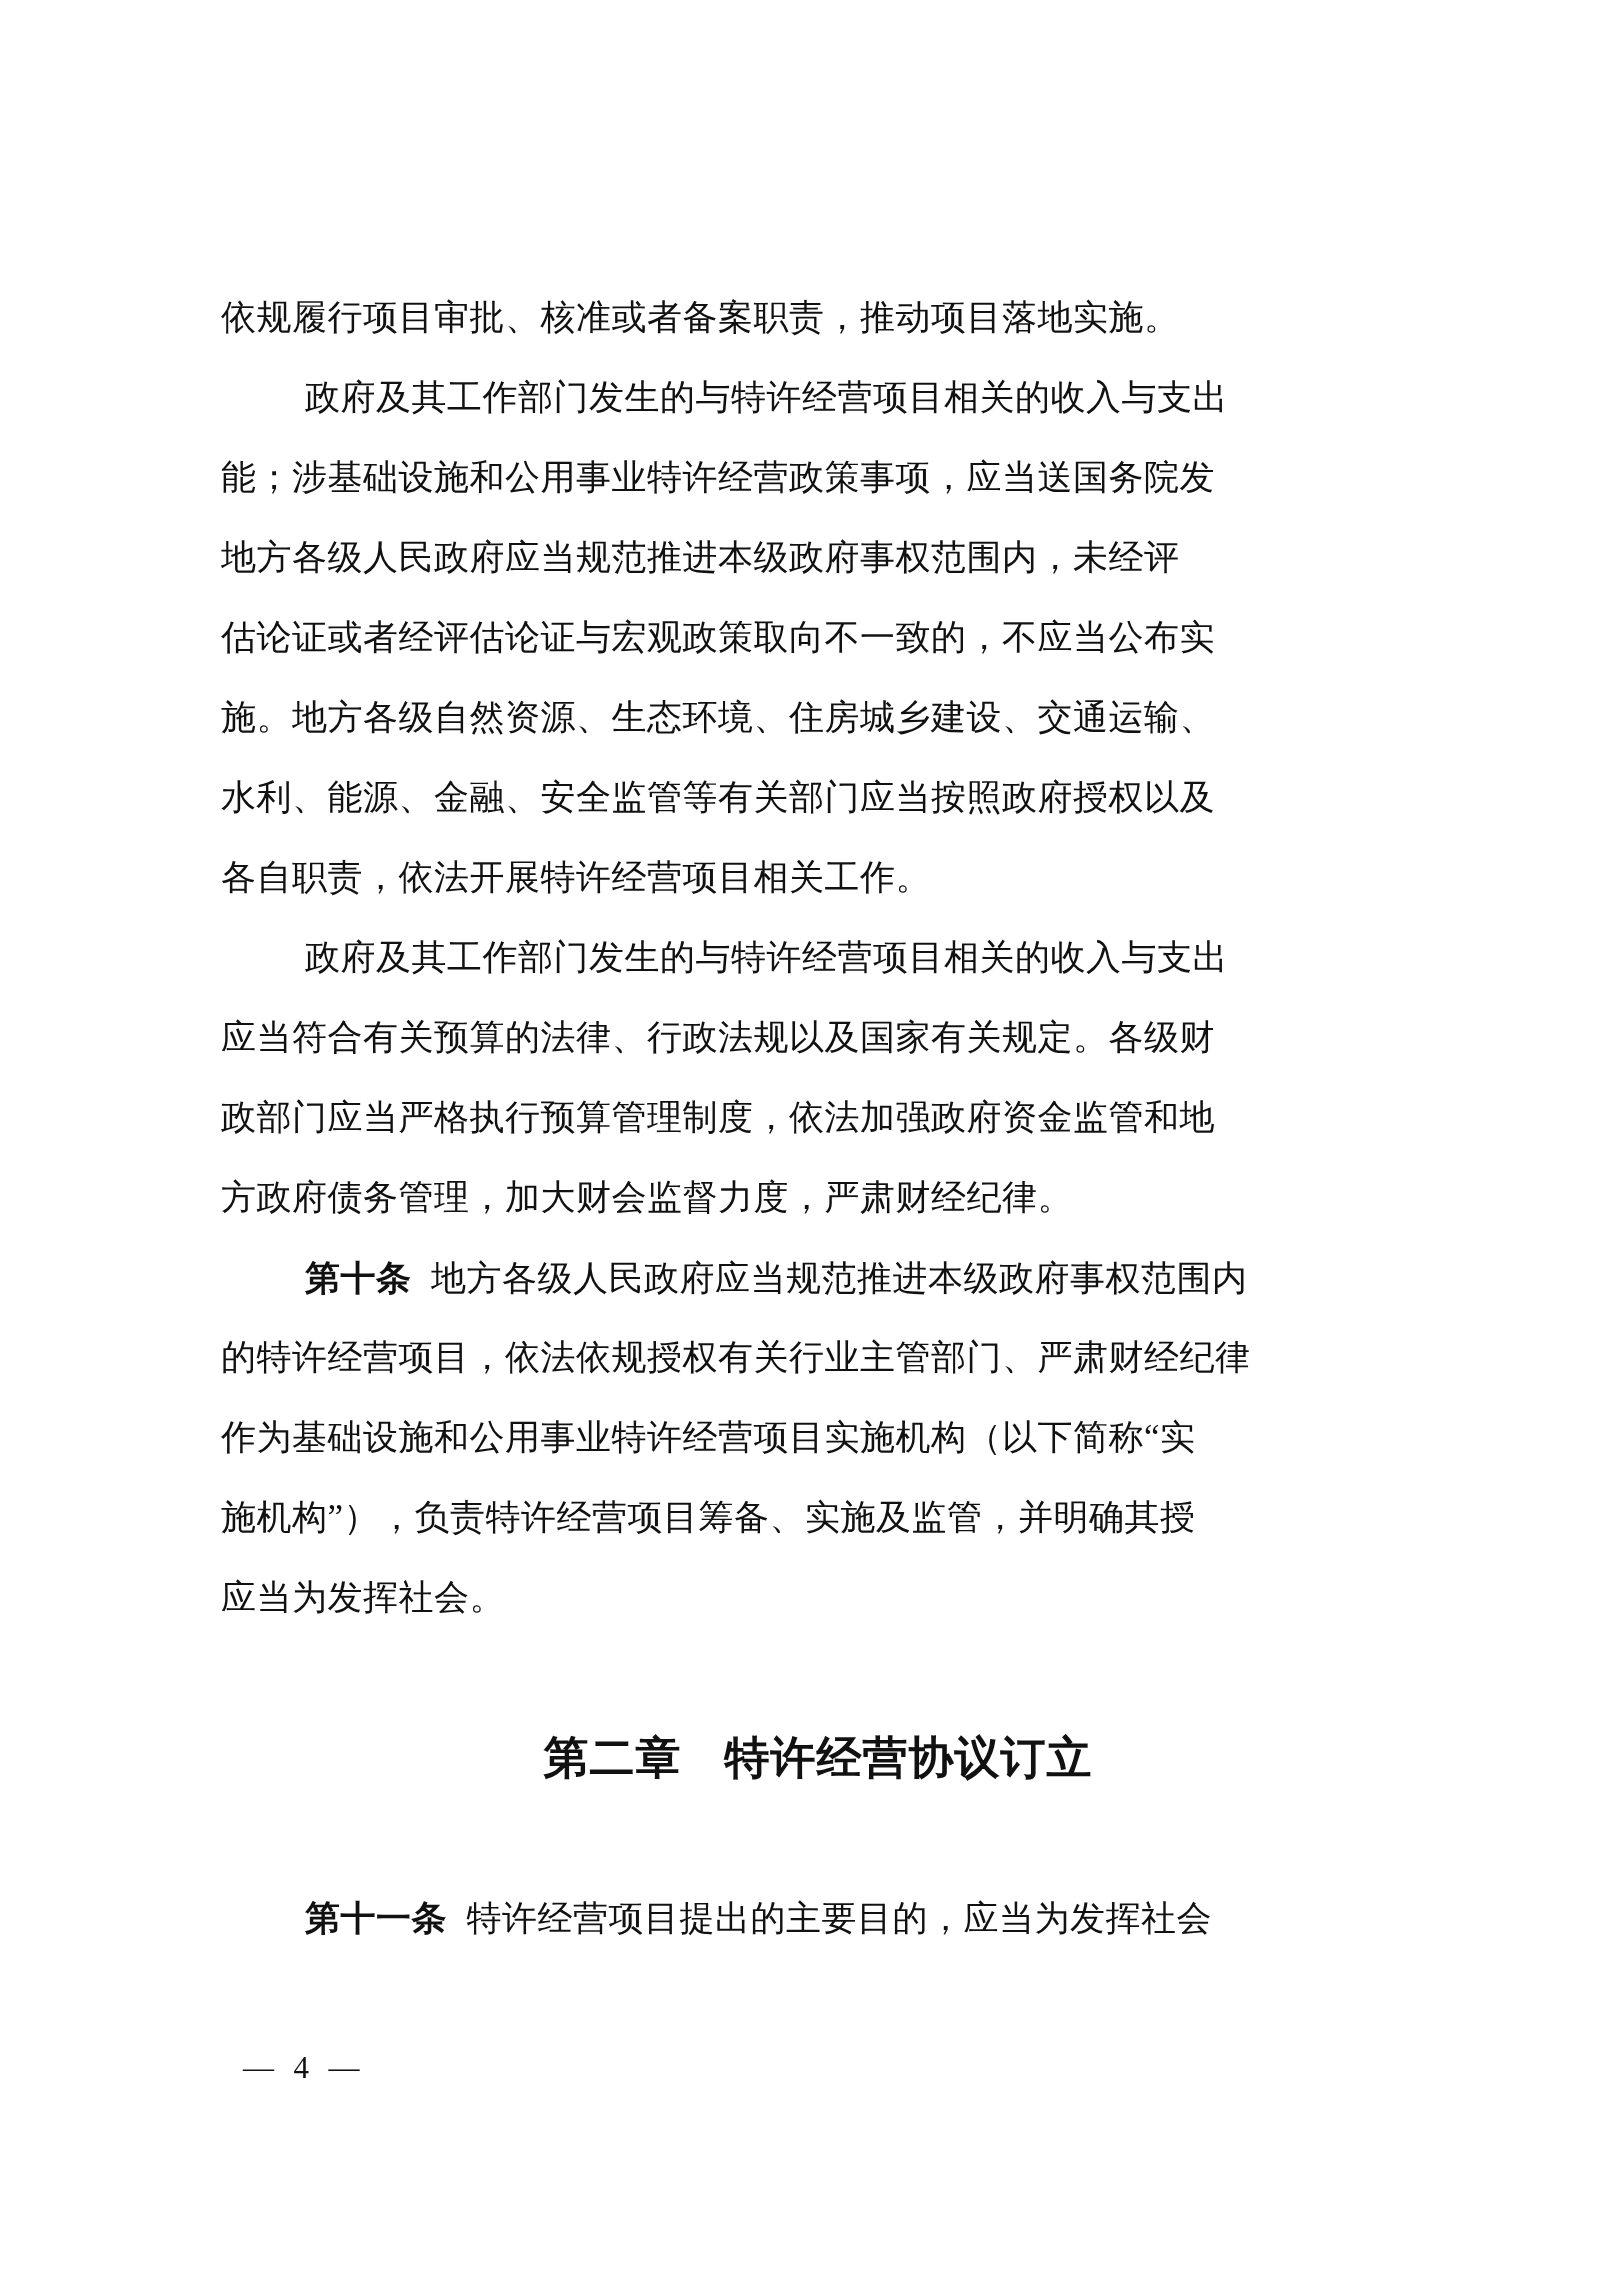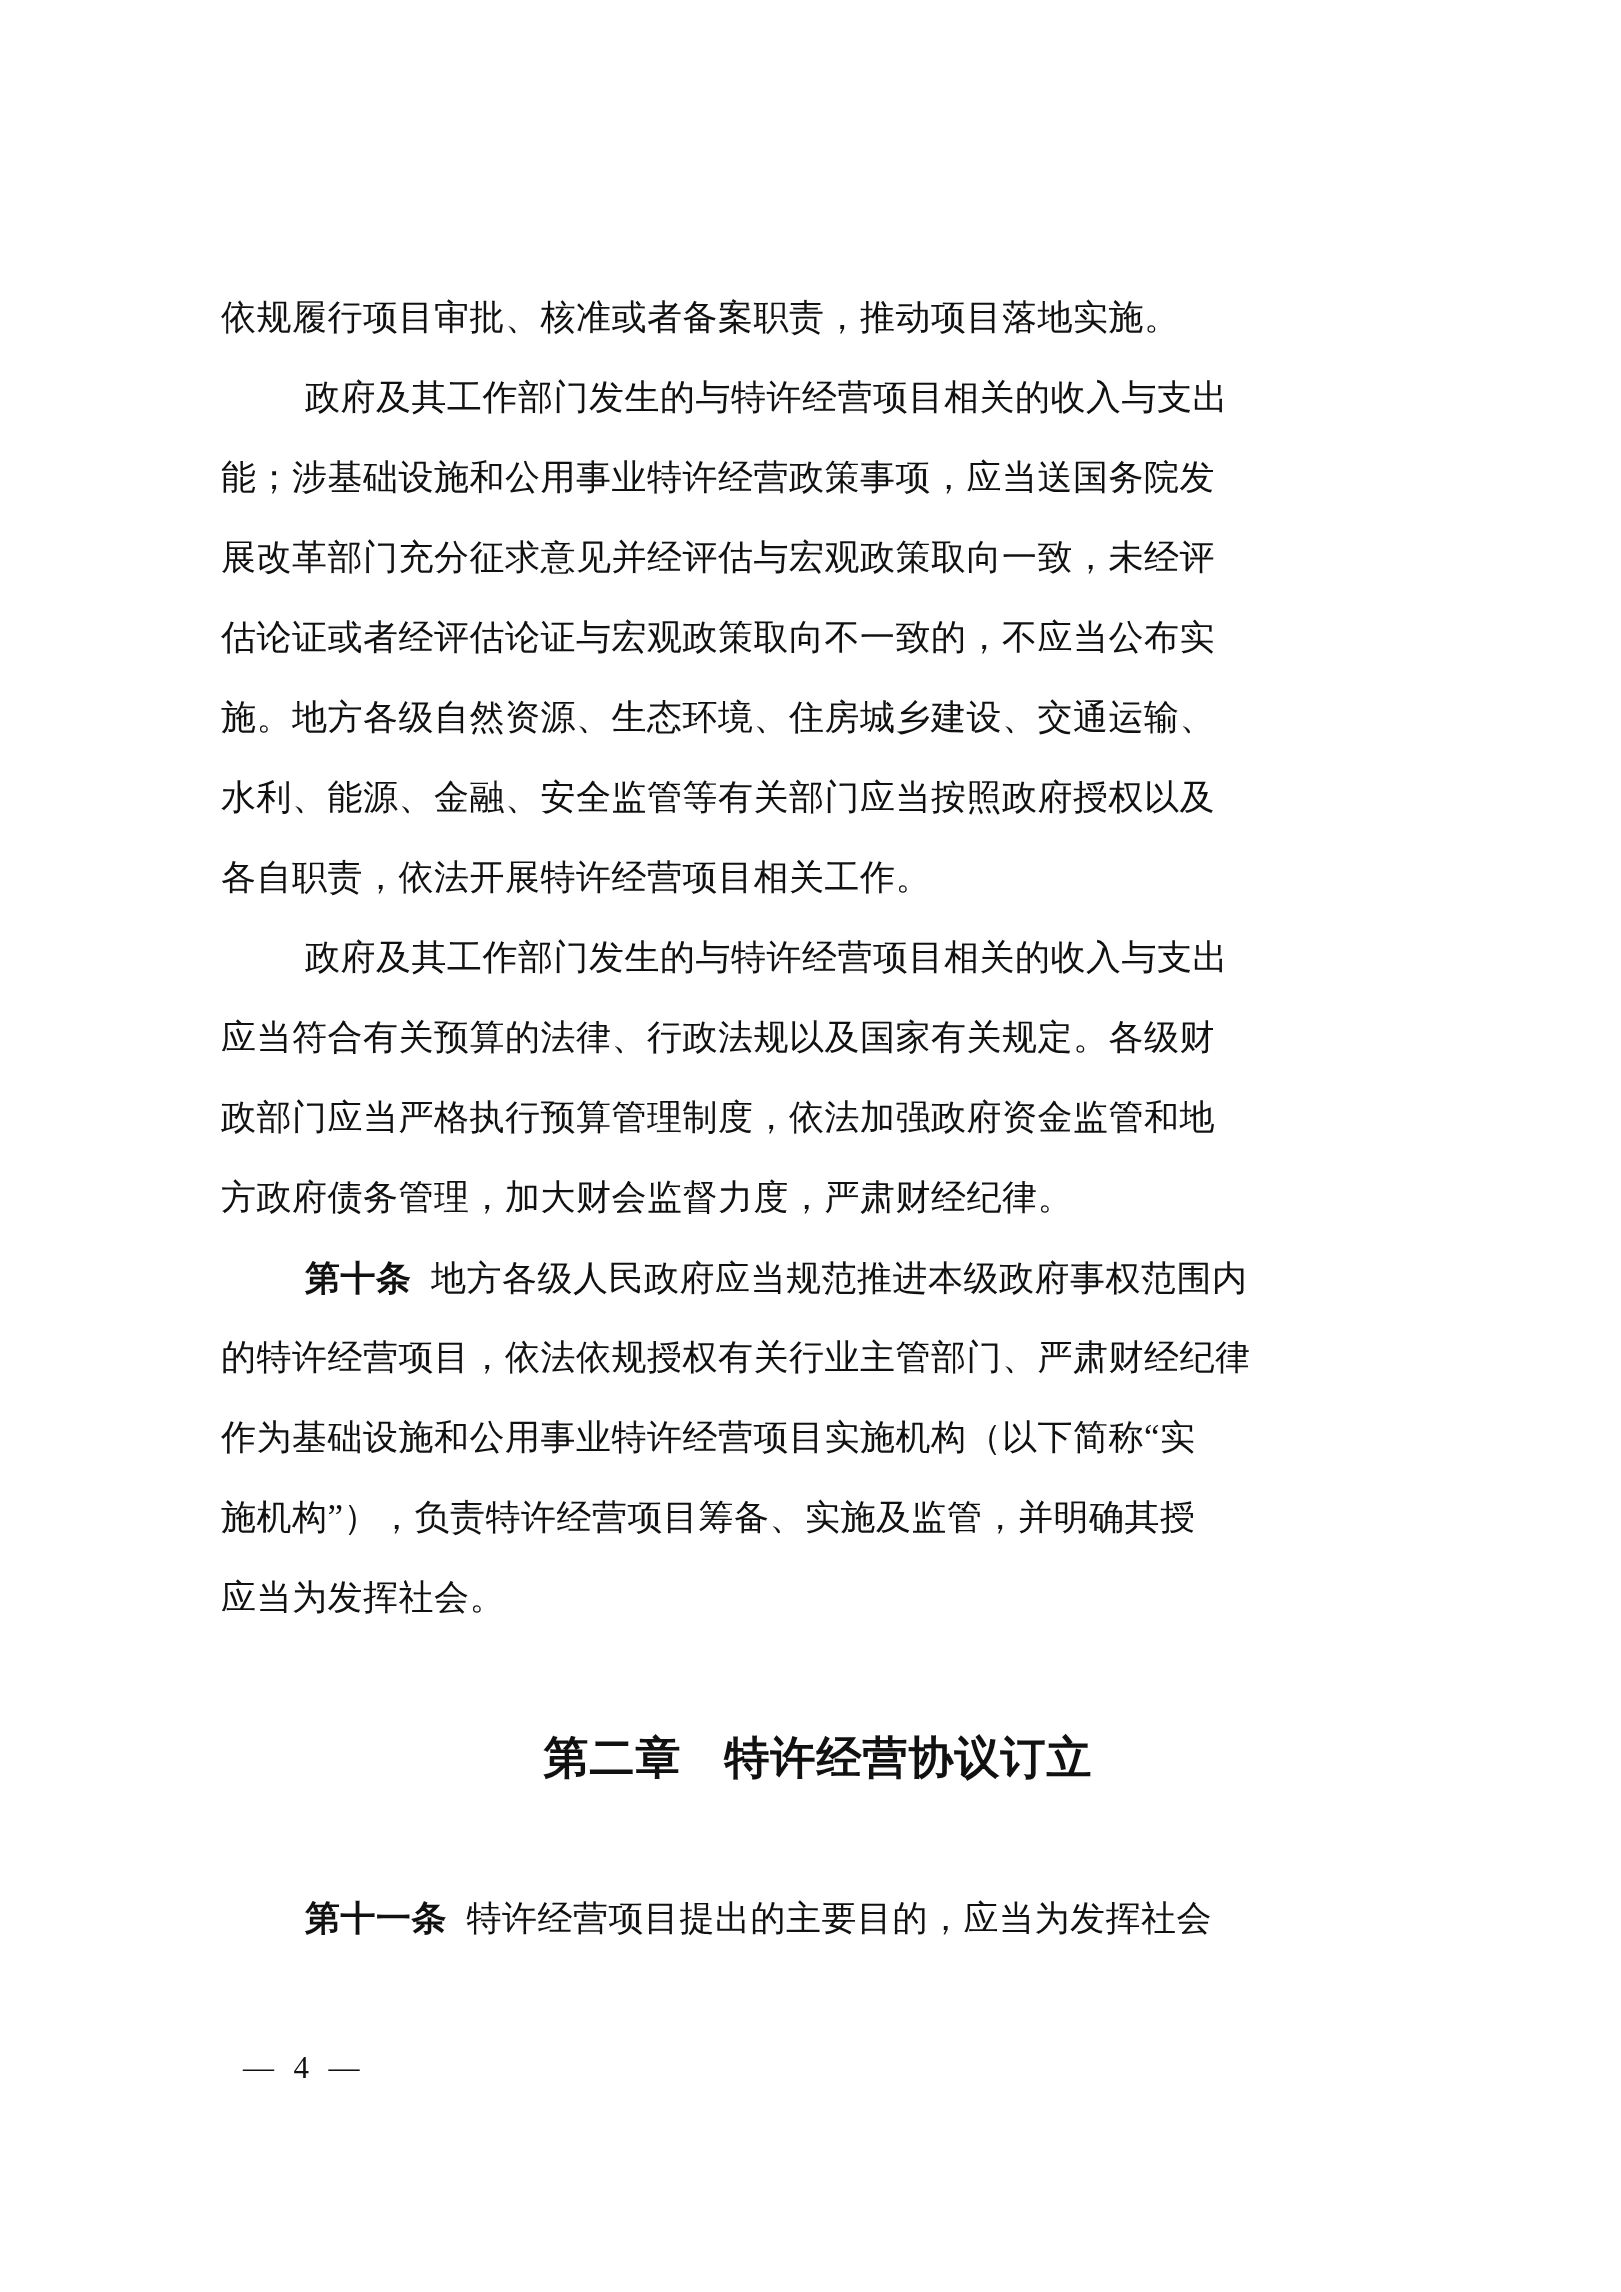--- a/index.html
+++ b/index.html
@@ -53,21 +53,21 @@
 </head>
 <body>
 
 <div class="page">
   <div class="textblock">
 
     <div class="line"><span>依规履行项目审批、核准或者备案职责，推动项目落地实施。</span></div>
 
     <div class="line ind"><span>政府及其工作部门发生的与特许经营项目相关的收入与支出</span></div>
     <div class="line"><span>能；涉基础设施和公用事业特许经营政策事项，应当送国务院发</span></div>
-    <div class="line"><span>展改革部门充分征求意见并经评估与宏观政策取向一致，未经评</span></div>
+    <div class="line"><span>地方各级人民政府应当规范推进本级政府事权范围内，未经评</span></div>
     <div class="line"><span>估论证或者经评估论证与宏观政策取向不一致的，不应当公布实</span></div>
     <div class="line"><span>施。地方各级自然资源、生态环境、住房城乡建设、交通运输、</span></div>
     <div class="line"><span>水利、能源、金融、安全监管等有关部门应当按照政府授权以及</span></div>
     <div class="line"><span>各自职责，依法开展特许经营项目相关工作。</span></div>
 
     <div class="line ind"><span>政府及其工作部门发生的与特许经营项目相关的收入与支出</span></div>
     <div class="line"><span>应当符合有关预算的法律、行政法规以及国家有关规定。各级财</span></div>
     <div class="line"><span>政部门应当严格执行预算管理制度，依法加强政府资金监管和地</span></div>
     <div class="line"><span>方政府债务管理，加大财会监督力度，严肃财经纪律。</span></div>
 

